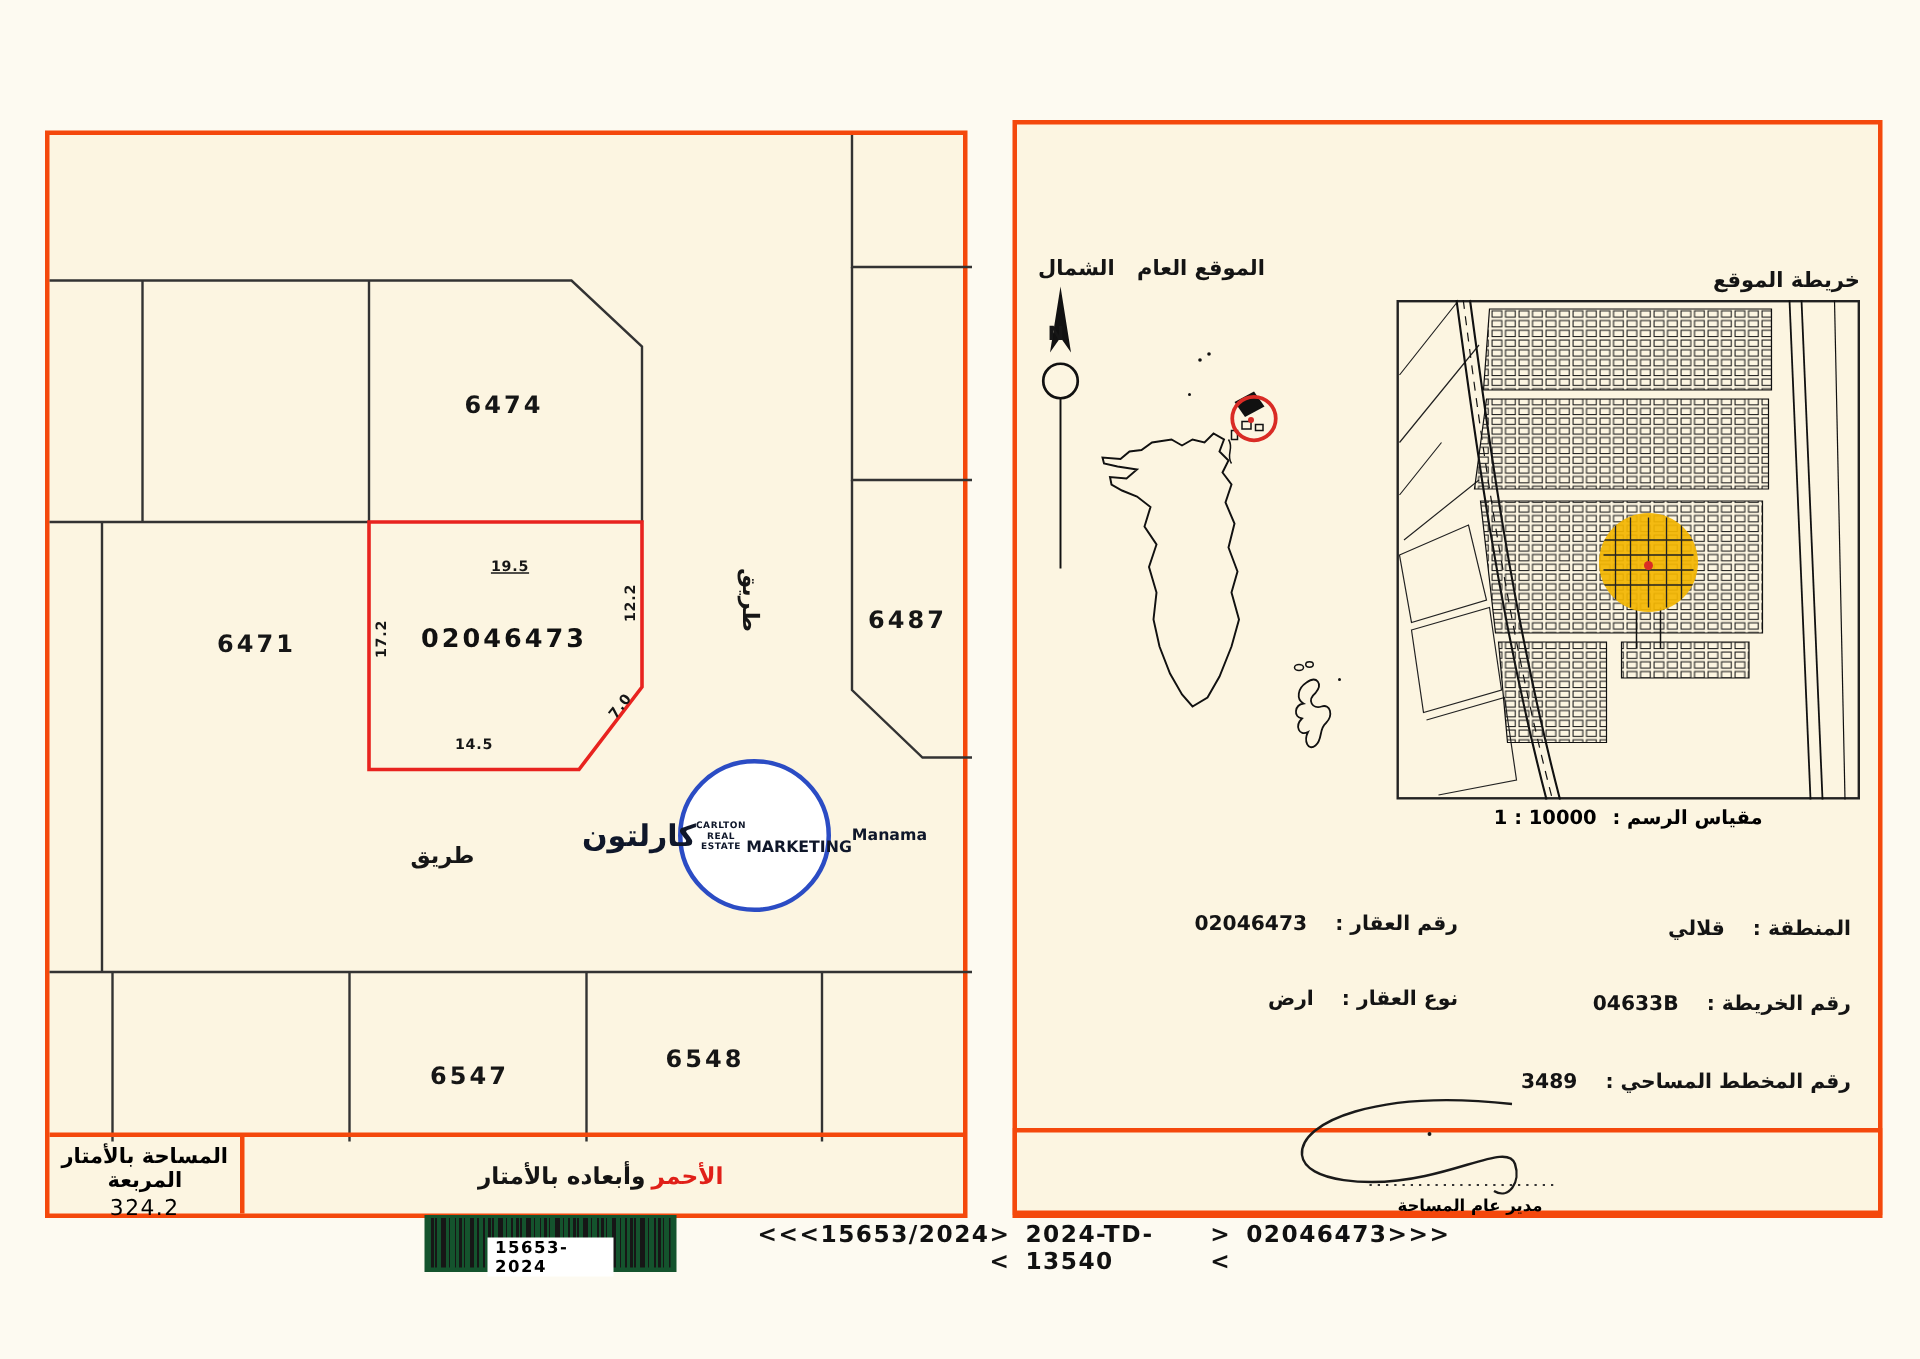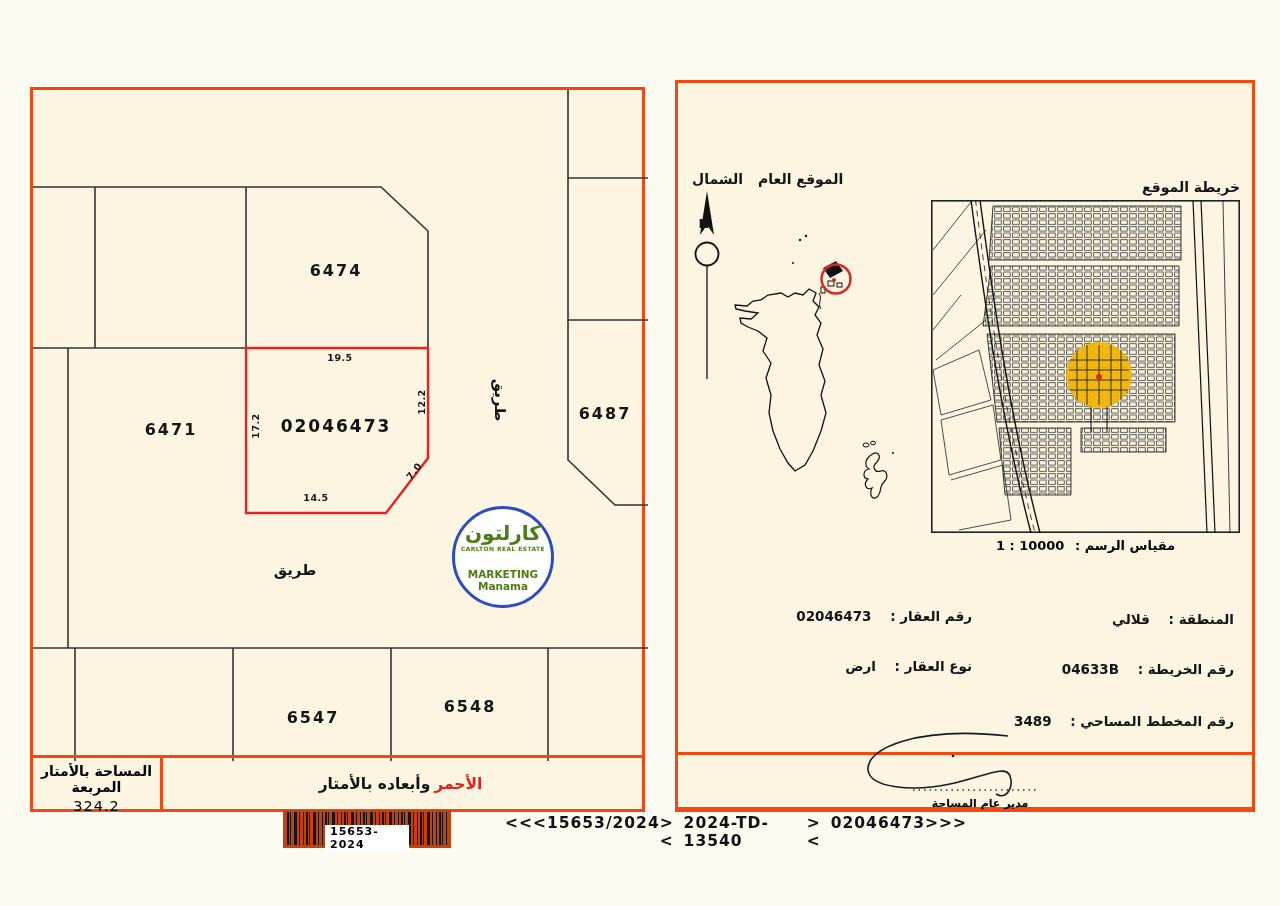--- a/index.html
+++ b/index.html
@@ -25,39 +25,39 @@
 
   
   .bottom-row{position:absolute;left:0;bottom:0;width:100%;height:54px;display:flex;border-top:3px solid #f4480c;box-sizing:border-box;}
   .area-box{width:130px;border-right:3px solid #f4480c;box-sizing:border-box;text-align:center;padding-top:5px;}
   .area-box .a-lbl{font-size:14px;font-weight:bold;direction:rtl;}
   .area-box .a-val{font-size:14.5px;font-weight:normal;margin-top:3px;letter-spacing:1px;}
   .caption-bar{flex:1;display:flex;align-items:center;justify-content:center;direction:rtl;font-weight:bold;font-size:15.5px;color:#141414;}
   .caption-bar .hl{color:#e02019;margin:0 4px;}
 
   
-  .barcode{position:absolute;left:283px;top:810px;width:168px;height:38px;background:#c2410c;z-index:4;}
+  .barcode{position:absolute;left:283px;top:810px;width:168px;height:38px;background:#14532d;z-index:4;}
   .bars{position:absolute;left:4px;top:2px;right:4px;bottom:3px;
     background:repeating-linear-gradient(90deg,#161616 0 2px,transparent 2px 3px,#161616 3px 4px,transparent 4px 7px,#161616 7px 10px,transparent 10px 12px,#161616 12px 13px,transparent 13px 16px,#161616 16px 17px,transparent 17px 19px);}
   .code-label{position:absolute;left:50%;top:15px;transform:translateX(-50%);background:#fff;padding:0 5px;font-size:11px;font-weight:bold;letter-spacing:1px;}
 
   
   .footer-codes{position:absolute;left:505px;top:814px;width:462px;display:flex;justify-content:space-between;font-weight:bold;font-size:15.5px;color:#111;z-index:4;letter-spacing:1px;}
 
   
   .rp-title{position:absolute;font-weight:bold;font-size:14px;color:#141414;direction:rtl;white-space:nowrap;}
   .detail-row{position:absolute;direction:rtl;font-weight:bold;font-size:13.5px;color:#141414;white-space:nowrap;}
   .detail-row .val{margin-right:14px;}
   .ltrnum{direction:ltr;unicode-bidi:bidi-override;}
   .scale-row{position:absolute;left:253px;top:455px;width:309px;text-align:center;direction:rtl;font-weight:bold;font-size:13px;white-space:nowrap;}
   .sig-label{position:absolute;left:900px;top:797px;width:160px;text-align:center;font-weight:bold;font-size:11px;direction:rtl;z-index:5;}
   .sig-svg{position:absolute;left:858px;top:726px;z-index:5;}
 
   
-  .logo{position:absolute;left:419px;top:416px;width:96px;height:96px;border-radius:50%;border:3px solid #2b4cc4;background:#fff;z-index:6;display:flex;flex-direction:column;align-items:center;justify-content:center;text-align:center;color:#4d7c0f;}
+  .logo{position:absolute;left:419px;top:416px;width:96px;height:96px;border-radius:50%;border:3px solid #2b4cc4;background:#fff;z-index:6;display:flex;align-items:center;justify-content:center;text-align:center;color:#0f172a;}
   .logo .l-ar{font-size:20px;font-weight:bold;line-height:22px;}
   .logo .l-sub{font-size:6px;font-weight:bold;letter-spacing:.4px;margin-top:1px;}
   .logo .l-mkt{font-size:10.5px;font-weight:bold;margin-top:16px;text-align:right;}
   .logo .l-city{font-size:10.5px;font-weight:bold;}
 
   svg{position:absolute;overflow:visible;}
 </style>
 </head>
 <body>
 
@@ -84,21 +84,21 @@
       <polygon points="213,258 395,258 395,368 353,423 213,423" fill="none" stroke="#e8231f" stroke-width="2.4"></polygon>
     </svg>
 
     <div class="lbl parcel-no" style="left:303px;top:180px;">6474</div>
     <div class="lbl parcel-no" style="left:138px;top:339px;">6471</div>
     <div class="lbl parcel-no" style="left:572px;top:323px;">6487</div>
     <div class="lbl parcel-no" style="left:280px;top:616px;margin-top:11px;">6547</div>
     <div class="lbl parcel-no" style="left:437px;top:616px;">6548</div>
 
     <div class="lbl subject-no" style="left:303px;top:336px;">02046473</div>
-    <div class="lbl dim" style="left:307px;top:267px;">19.5</div>
+    <div class="lbl dim" style="left:307px;top:288px;text-decoration:underline;">19.5</div>
     <div class="lbl dim rot90" style="left:222px;top:336px;">17.2</div>
     <div class="lbl dim rot90" style="left:388px;top:312px;">12.2</div>
     <div class="lbl dim rotdiag" style="left:381px;top:381px;">7.0</div>
     <div class="lbl dim" style="left:283px;top:407px;">14.5</div>
 
     <div class="lbl road ar" style="left:262px;top:480px;">طريق</div>
     <div class="lbl road ar rot90cw" style="left:467px;top:310px;">طريق</div>
 
     <div class="logo">
       <div class="l-ar">كارلتون</div>

